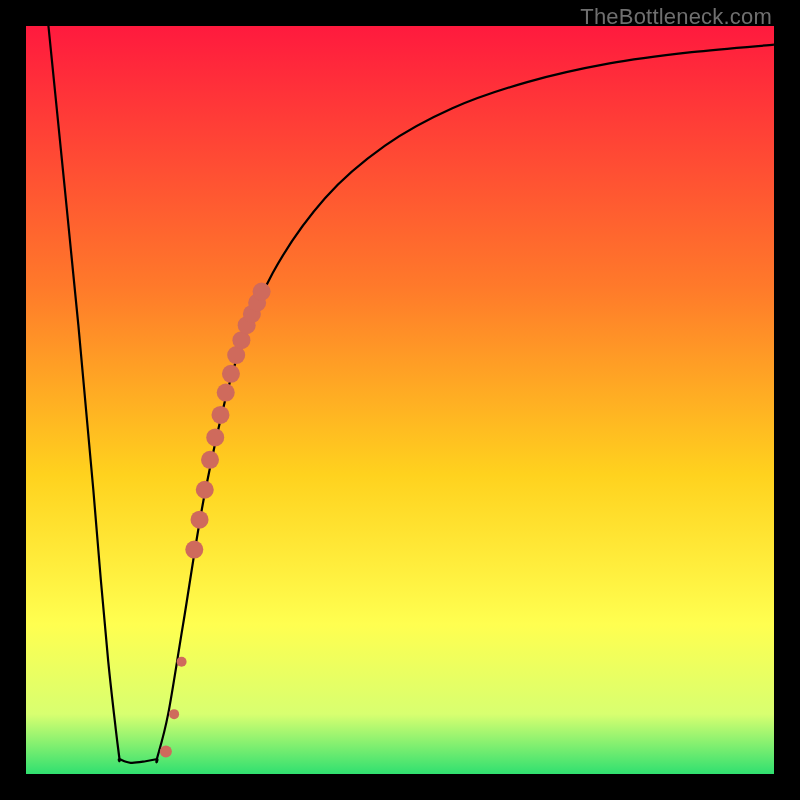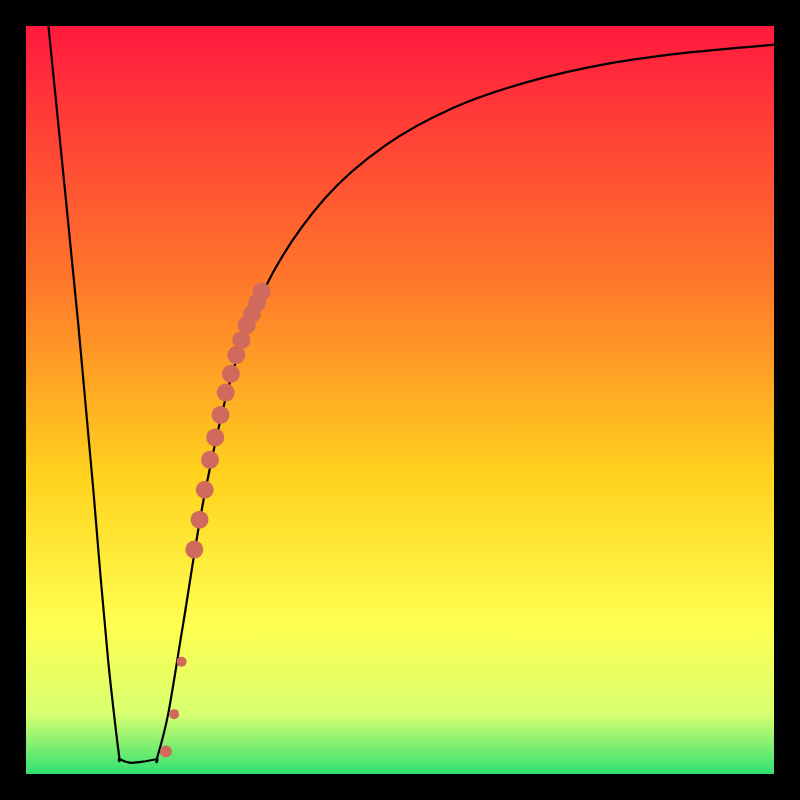--- a/index.html
+++ b/index.html
@@ -35,20 +35,21 @@
     letter-spacing: 0.2px;
   }
   svg {
     display: block;
   }
 </style>
 </head>
 <body>
 
 <div class="frame">
+  <div class="watermark">TheBottleneck.com</div>
 
   <div class="plot-area">
     <svg id="chart-svg" width="748" height="748" viewBox="0 0 748 748">
       <defs>
         <linearGradient id="bg-grad" x1="0" y1="0" x2="0" y2="1">
           <stop id="g0" offset="0%" stop-color="#ff1a3e"></stop>
           <stop id="g1" offset="35%" stop-color="#ff7a2a"></stop>
           <stop id="g2" offset="60%" stop-color="#ffd21e"></stop>
           <stop id="g3" offset="80%" stop-color="#ffff50"></stop>
           <stop id="g4" offset="92%" stop-color="#d8ff70"></stop>

